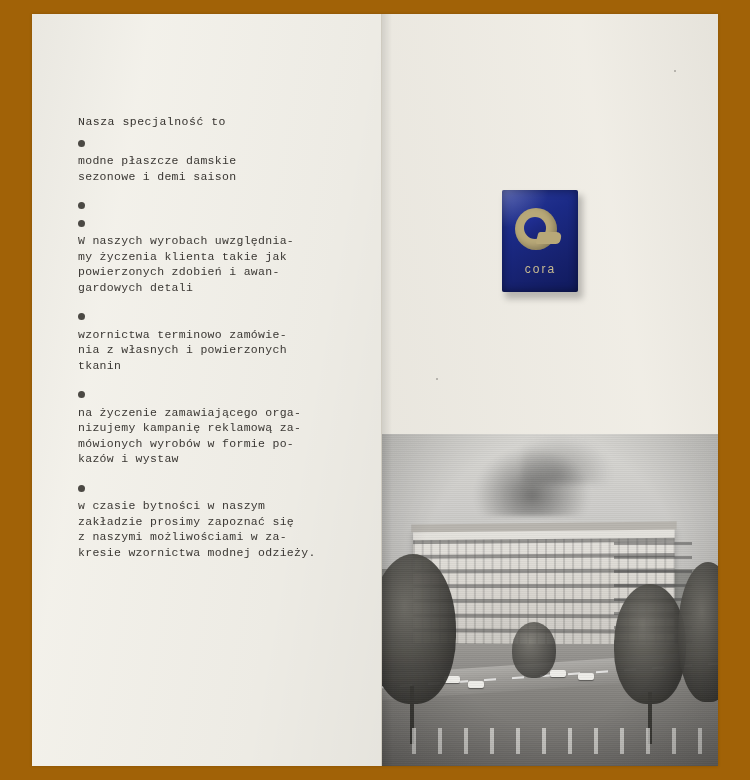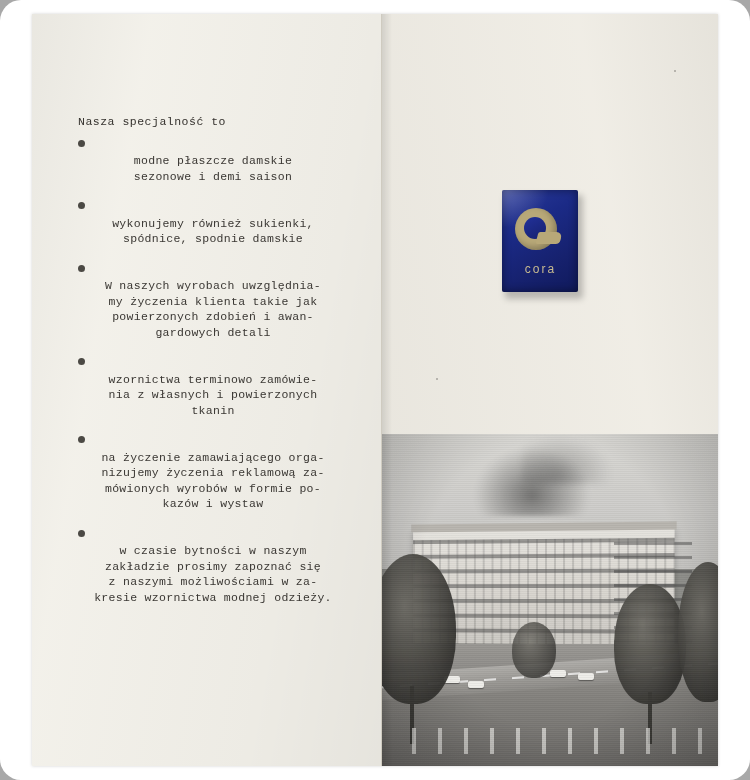--- a/index.html
+++ b/index.html
@@ -12,22 +12,21 @@
     background: #a8a8a8;
     font-family: "Liberation Sans", sans-serif;
     overflow: hidden;
   }
   .scan {
     position: absolute;
     left: 0;
     top: 0;
     width: 750px;
     height: 780px;
-    background: #ffffff;
-    border-radius: 21px;
+    background: #a16207;
   }
 
   
   .leaflet {
     position: absolute;
     left: 32px;
     top: 14px;
     width: 686px;
     height: 752px;
     display: flex;
@@ -89,21 +88,20 @@
     width: 7px;
     height: 7px;
     border-radius: 50%;
     background: #2e2b27;
     opacity: 0.85;
   }
   .para {
     margin: 0 0 14px 0;
     white-space: pre-line;
     color: #3a3733;
-    text-align: center;
   }
   .para.tight { }
   .address {
     margin-top: 20px;
     white-space: pre-line;
     letter-spacing: 0.4px;
     color: #34312d;
   }
 
   
@@ -321,37 +319,35 @@
     <div class="page-left">
       <div class="text-block">
 
         <p class="heading">Nasza specjalność to</p>
 
         <div class="bullet-row"><span class="bullet"></span></div>
         <p class="para">modne płaszcze damskie
 sezonowe i demi saison</p>
 
         <div class="bullet-row"><span class="bullet"></span></div>
-        <p class="para">wykonujemy również sukienki,
-spódnice, spodnie damskie</p>
 
         <div class="bullet-row"><span class="bullet"></span></div>
         <p class="para">W naszych wyrobach uwzględnia-
 my życzenia klienta takie jak
 powierzonych zdobień i awan-
 gardowych detali</p>
 
         <div class="bullet-row"><span class="bullet"></span></div>
         <p class="para">wzornictwa terminowo zamówie-
 nia z własnych i powierzonych
 tkanin</p>
 
         <div class="bullet-row"><span class="bullet"></span></div>
         <p class="para">na życzenie zamawiającego orga-
-nizujemy życzenia reklamową za-
+nizujemy kampanię reklamową za-
 mówionych wyrobów w formie po-
 kazów i wystaw</p>
 
         <div class="bullet-row"><span class="bullet"></span></div>
         <p class="para tight">w czasie bytności w naszym
 zakładzie prosimy zapoznać się
 z naszymi możliwościami w za-
 kresie wzornictwa modnej odzieży.</p>
 
       </div>

